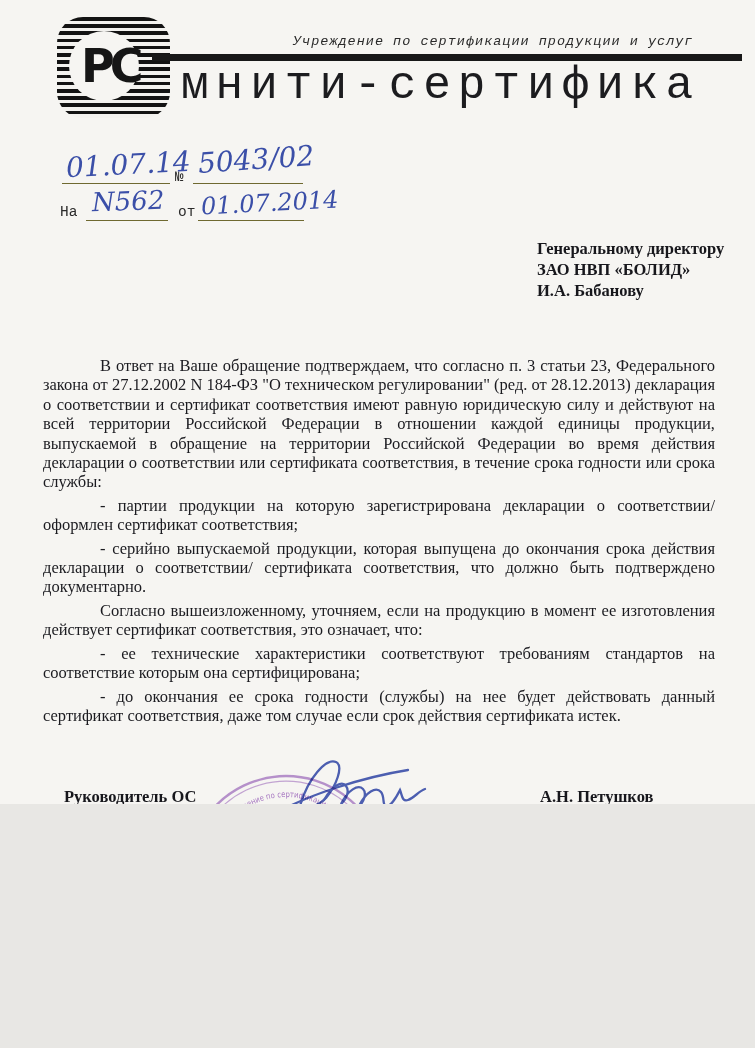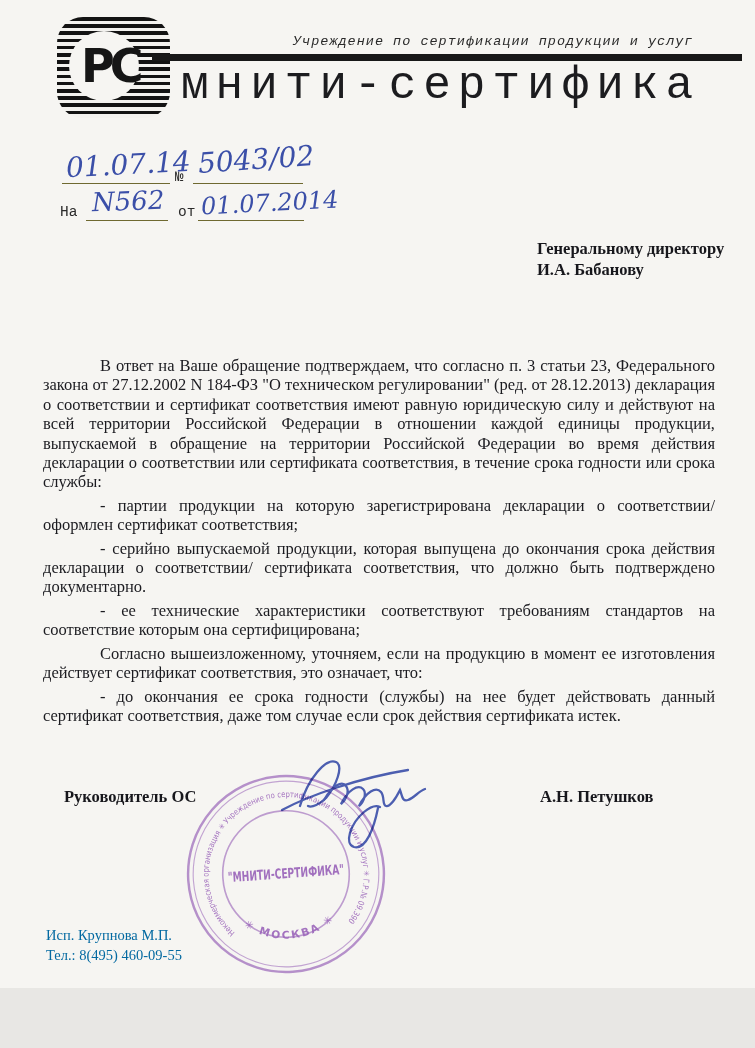--- a/index.html
+++ b/index.html
@@ -1,17 +1,17 @@
 <!DOCTYPE html>
 <html><head>
 <meta charset="utf-8">
 <style>
   html,body{margin:0;padding:0;background:#e8e7e4;}
   .page{
-    position:relative;width:755px;height:988px;margin:0 auto;
+    position:relative;width:755px;height:804px;margin:0 auto;
     background:#f6f5f2;overflow:hidden;
     font-family:"Liberation Serif",serif;color:#1d1d20;
   }
   .abs{position:absolute;}
   .mono{font-family:"Liberation Mono","DejaVu Sans Mono",monospace;}
 
   
   .logo{
     left:57px;top:17px;width:113px;height:101px;border-radius:26px;
     background:repeating-linear-gradient(180deg,#131313 0 3.6px,#f3f2ef 3.6px 7.2px);
@@ -85,29 +85,30 @@
 
   <div class="abs form-label mono" style="left:60px;top:204px;">На</div>
   <div class="abs field-line" style="left:86px;top:220px;width:82px;"></div>
   <div class="abs hw" style="left:92px;top:186px;font-size:26px;transform:rotate(-2deg);">N562</div>
   <div class="abs form-label mono" style="left:178px;top:204px;">от</div>
   <div class="abs field-line" style="left:198px;top:220px;width:106px;"></div>
   <div class="abs hw" style="left:201px;top:189px;font-size:24px;transform:rotate(-3deg);">01.07.2014</div>
 
   <div class="abs recipient">
     <div>Генеральному директору</div>
+    <div>ЗАО НВП «БОЛИД»</div>
     <div>И.А. Бабанову</div>
   </div>
 
   <div class="abs body-text">
     <p>В ответ на Ваше обращение подтверждаем, что согласно п. 3 статьи 23, Федерального закона от 27.12.2002 N 184-ФЗ "О техническом регулировании" (ред. от 28.12.2013) декларация о соответствии и сертификат соответствия имеют равную юридическую силу и действуют на всей территории Российской Федерации в отношении каждой единицы продукции, выпускаемой в обращение на территории Российской Федерации во время действия декларации о соответствии или сертификата соответствия, в течение срока годности или срока службы:</p>
     <p>- партии продукции на которую зарегистрирована декларации о соответствии/оформлен сертификат соответствия;</p>
     <p>- серийно выпускаемой продукции, которая выпущена до окончания срока действия декларации о соответствии/ сертификата соответствия, что должно быть подтверждено документарно.</p>
+    <p>Согласно вышеизложенному, уточняем, если на продукцию в момент ее изготовления действует сертификат соответствия, это означает, что:</p>
     <p>- ее технические характеристики соответствуют требованиям стандартов на соответствие которым она сертифицирована;</p>
-    <p>Согласно вышеизложенному, уточняем, если на продукцию в момент ее изготовления действует сертификат соответствия, это означает, что:</p>
     <p>- до окончания ее срока годности (службы) на нее будет действовать данный сертификат соответствия, даже  том случае если срок действия сертификата истек.</p>
   </div>
 
   <div class="abs sign-role">Руководитель ОС</div>
   <div class="abs sign-name">А.Н. Петушков</div>
 
   <svg class="abs autograph" width="168" height="120" viewBox="0 0 168 120">
     <g fill="none" stroke="#3a4ea9" stroke-width="2.3" stroke-linecap="round" opacity="0.9">
       <path d="M 4,62 C 30,48 80,30 130,22"></path>
       <path d="M 22,58 C 30,30 48,10 58,14 C 66,18 58,38 48,50 C 42,56 34,60 30,58"></path>

